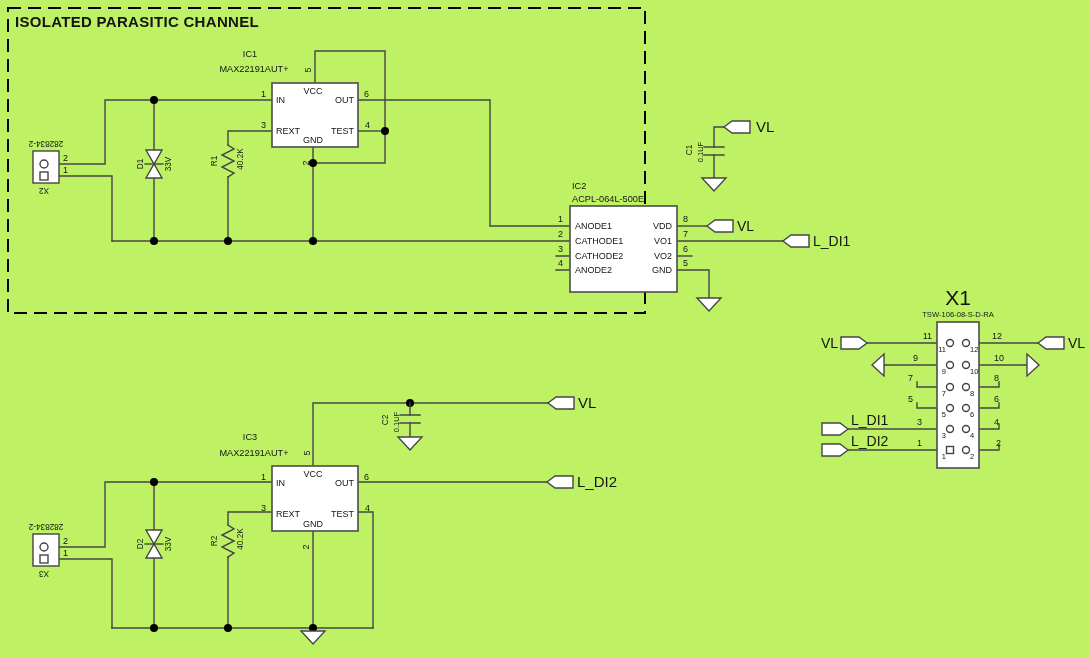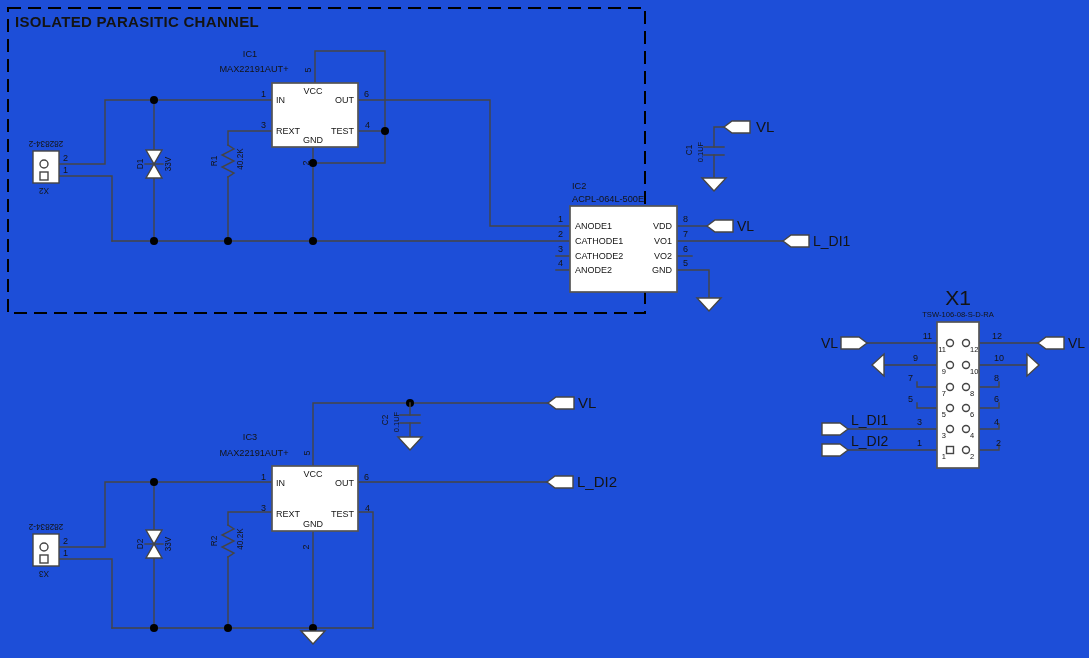--- a/index.html
+++ b/index.html
@@ -1,16 +1,16 @@
 <!DOCTYPE html>
 <html><head>
 <meta charset="utf-8">
 <style>
   html,body{margin:0;padding:0;background:#fff;}
-  .sheet{position:relative;width:1089px;height:658px;background:#1d4ed8;overflow:hidden;}
+  .sheet{position:relative;width:1089px;height:658px;background:#bef264;overflow:hidden;}
   svg{position:absolute;left:0;top:0;}
   .w{stroke:#454545;stroke-width:1.4;fill:none;stroke-linecap:square;}
   .box{stroke:#555555;stroke-width:1.7;fill:#ffffff;}
   .sym{stroke:#454545;stroke-width:1.4;fill:#ffffff;}
   .dot{fill:#000000;stroke:none;}
   .dash{stroke:#000000;stroke-width:2;fill:none;stroke-dasharray:13 7;}
   text{font-family:"Liberation Sans","DejaVu Sans",sans-serif;fill:#141414;}
   .t9{font-size:9px;}
   .t8{font-size:8.2px;}
   .t7{font-size:7.5px;}

